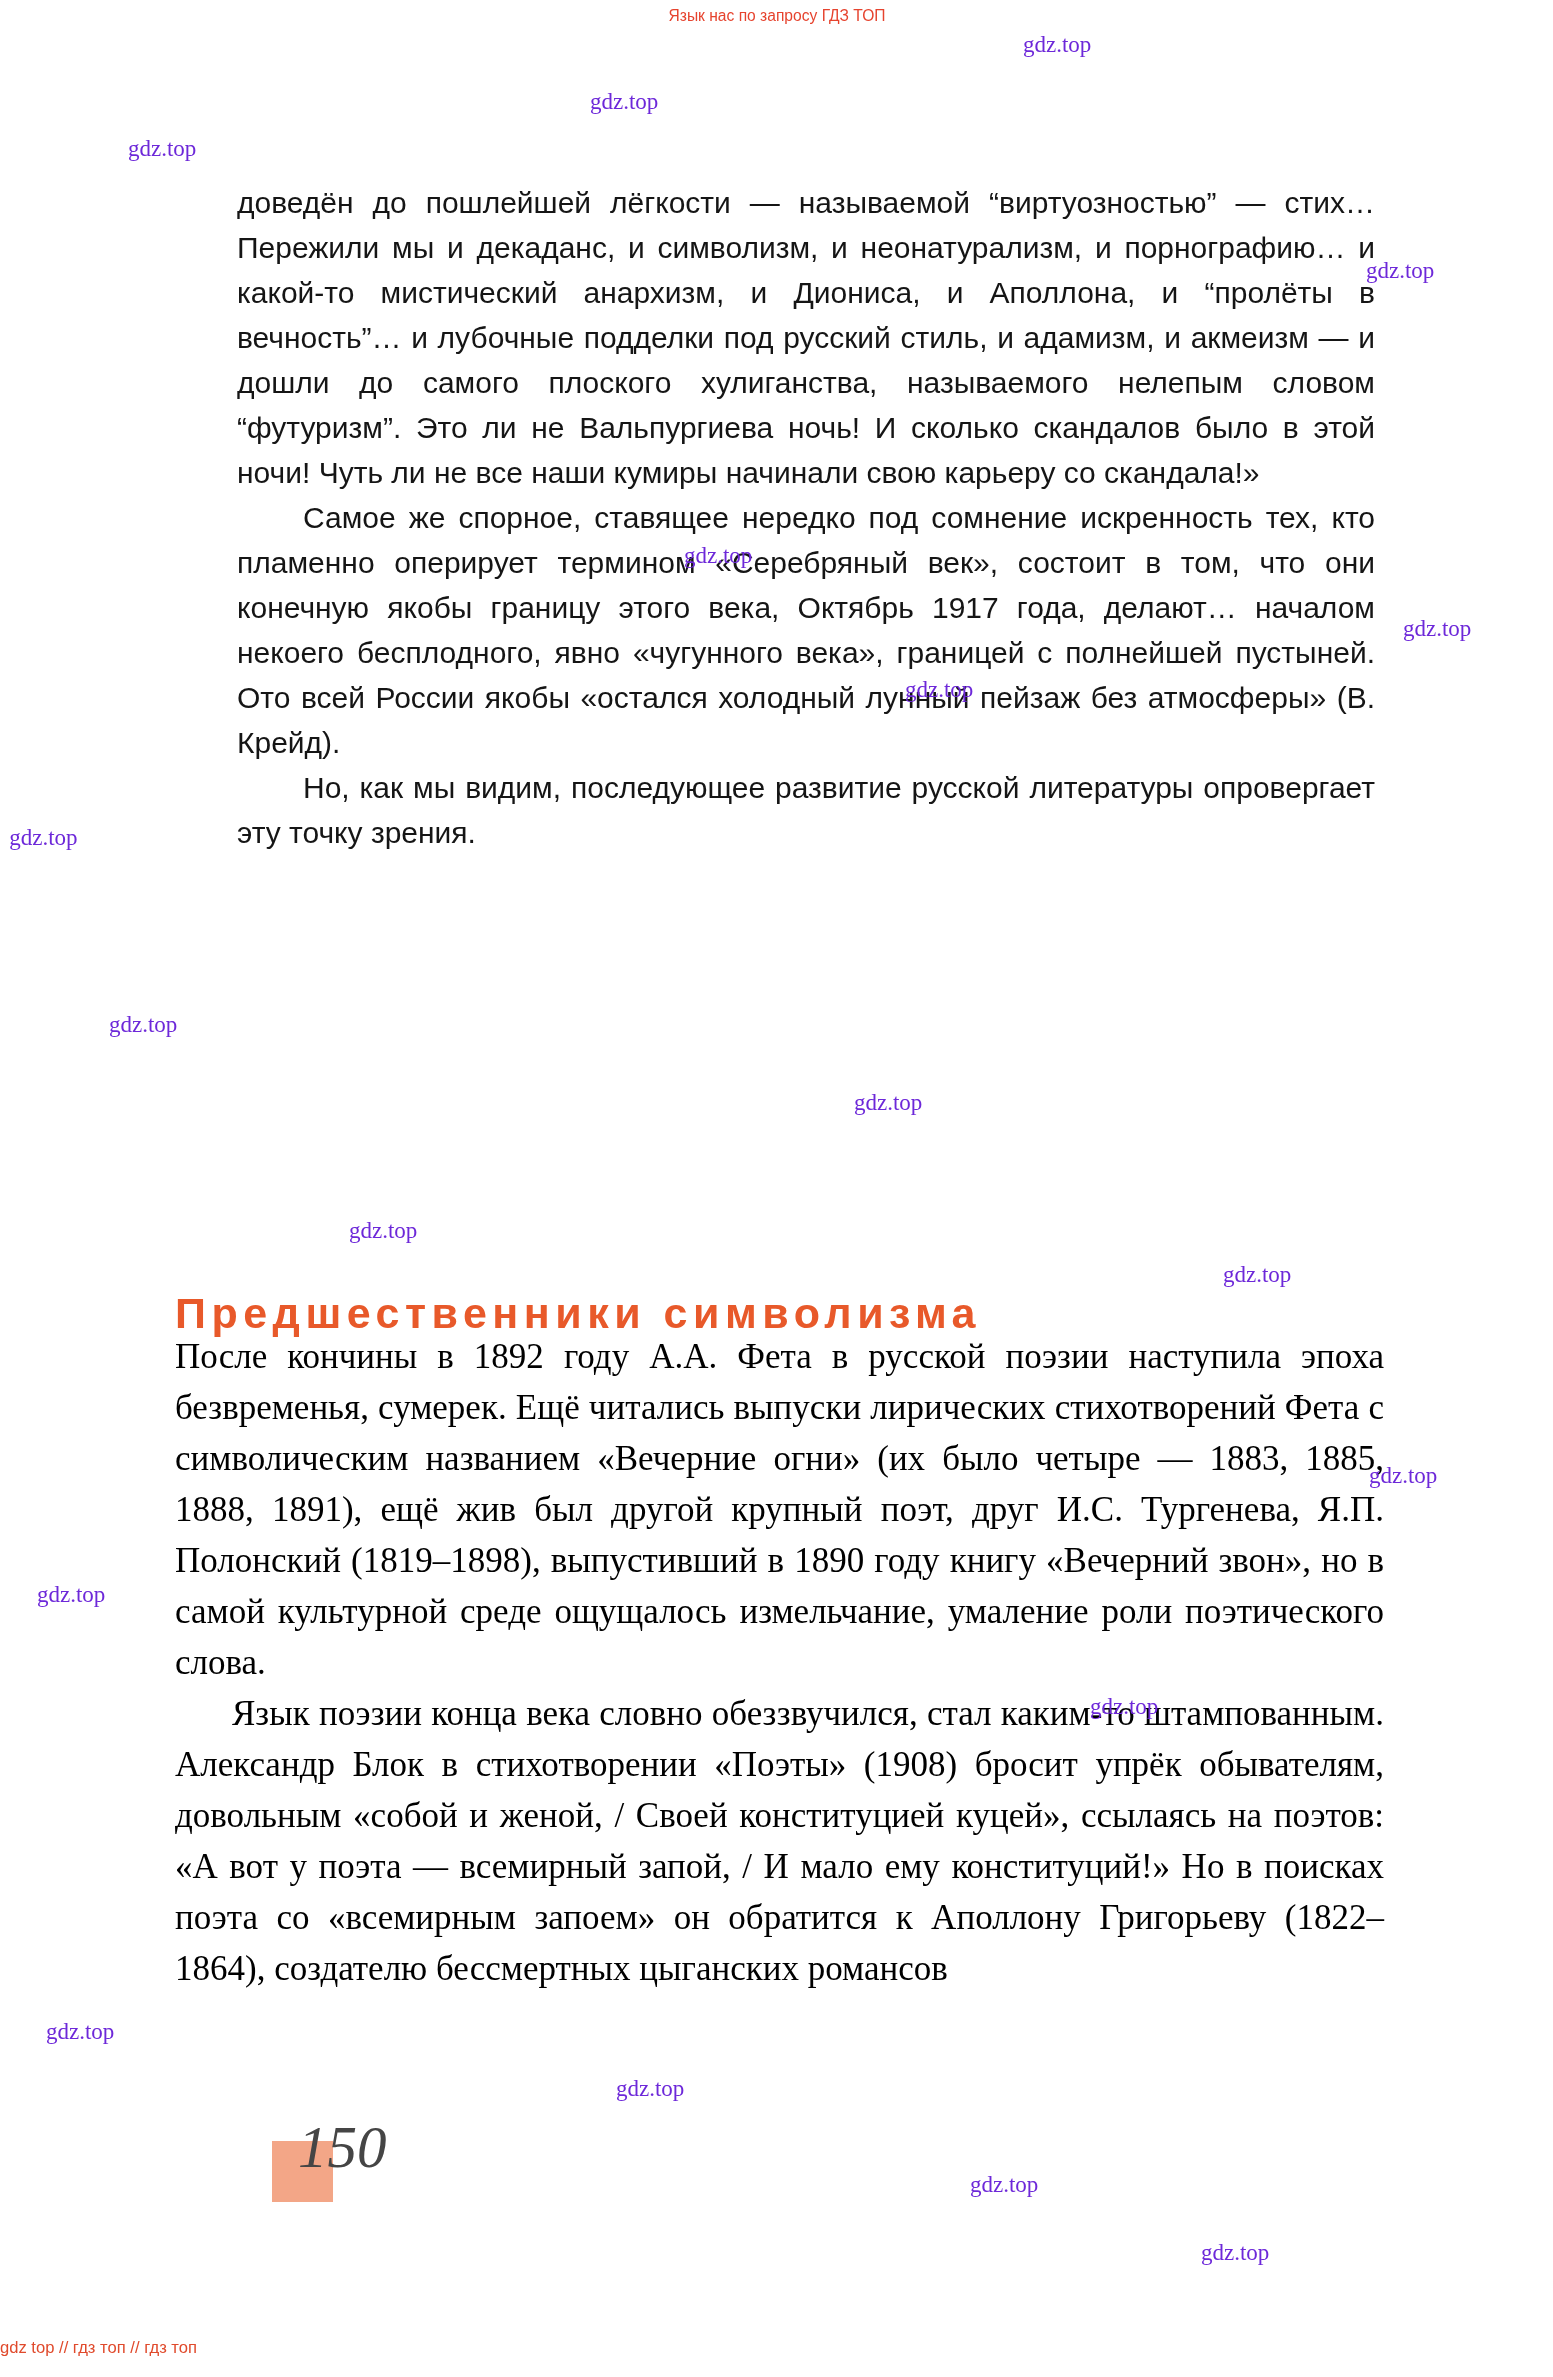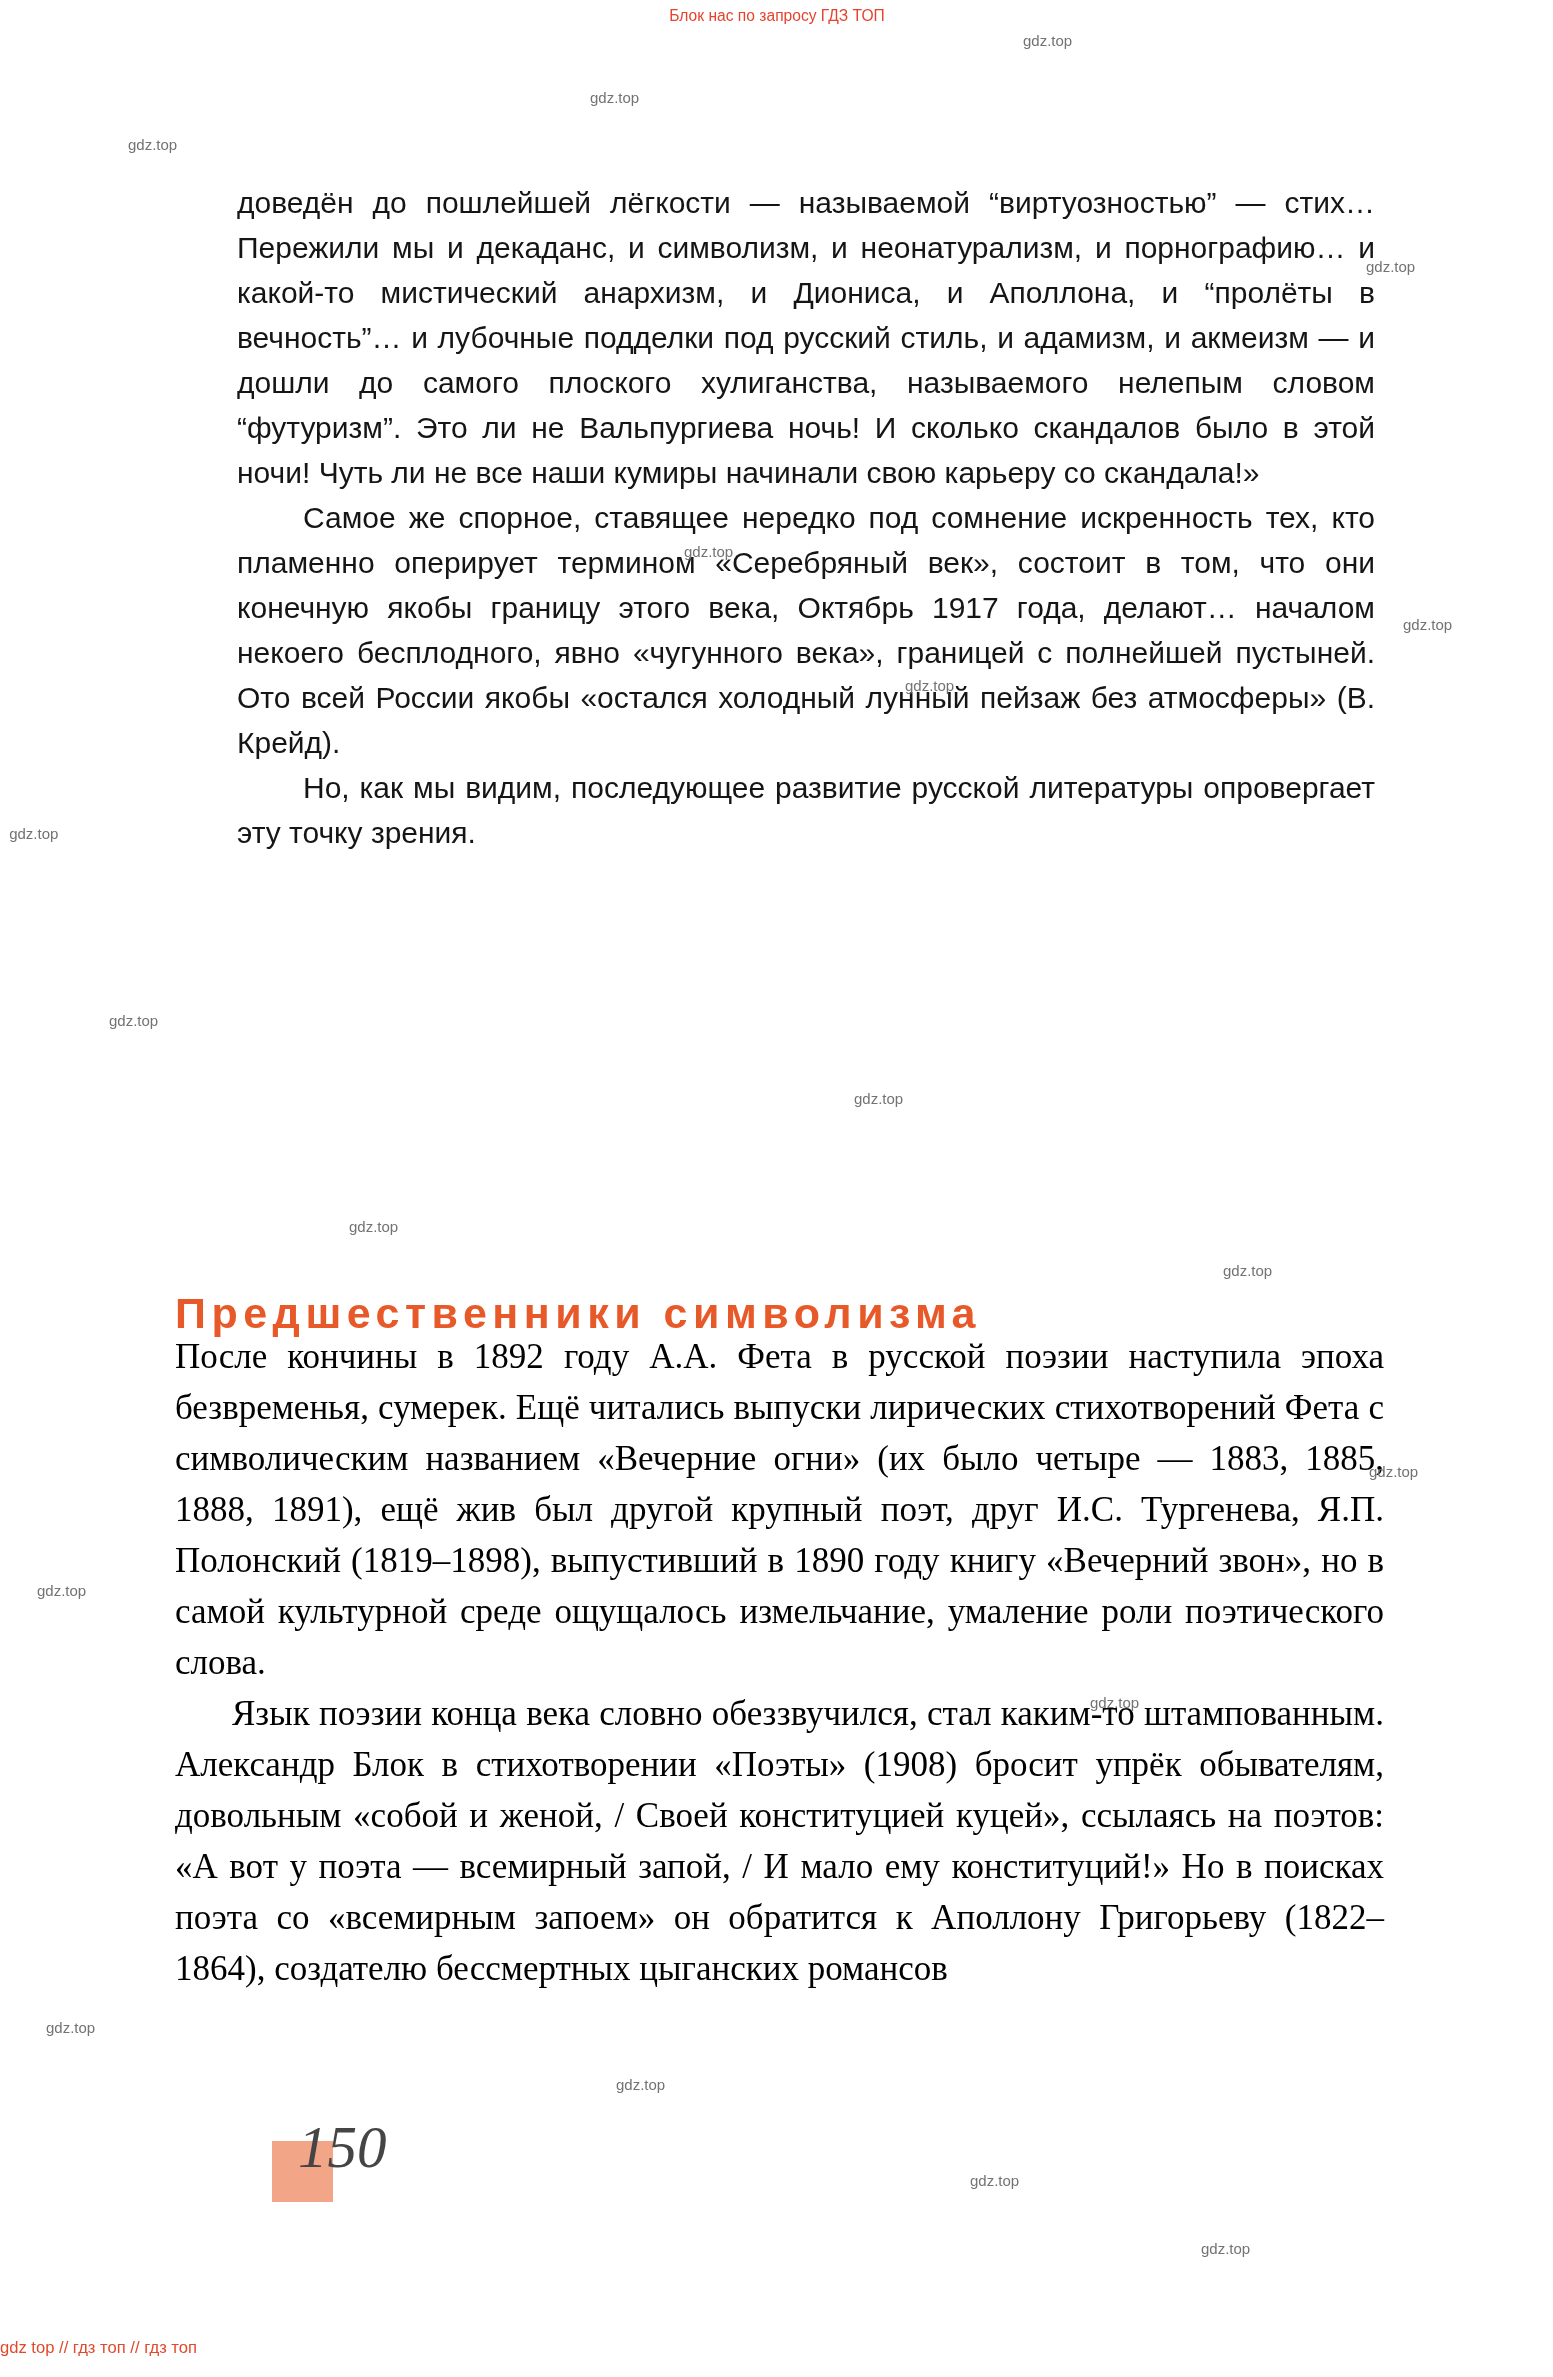--- a/index.html
+++ b/index.html
@@ -2,22 +2,22 @@
 <html style="font-size:14.7px"><head>
 <meta charset="utf-8">
 <style>
   * { margin:0; padding:0; box-sizing:border-box; }
   html,body { background:#ffffff; }
   .page {
     position:relative; width:1554px; height:2377px; background:#ffffff;
     overflow:hidden; font-family:"Liberation Sans", sans-serif;
   }
   .wm {
-    position:absolute; font-family:Liberation Sans, sans-serif;
-    font-size:15px; color:#737373; white-space:nowrap; z-index:5;
+    position:absolute; font-family:Liberation Serif, serif;
+    font-size:23px; color:#6d28d9; white-space:nowrap; z-index:5;
   }
   .wm-red-top {
     position:absolute; top:7.4px; left:0; width:100%; text-align:center;
     font-size:15.6px; color:#e6432e; z-index:5; font-family:"Liberation Sans", sans-serif;
   }
   .wm-red-bottom {
     position:absolute; top:2338px; left:0; width:100%; 
     font-size:16.6px; color:#e04a2c; z-index:5; font-family:"Liberation Sans", sans-serif;
   }
   .quote-block {
@@ -48,21 +48,21 @@
     position:absolute; left:26px; top:0;
     font-family:"Liberation Serif", serif; font-style:italic;
     font-size:59px; color:#454545;text-align:center;
   }
 </style>
 </head>
 <body>
 
 <div class="page">
 
-  <div class="wm-red-top">Блок нас по запросу ГДЗ ТОП</div>
+  <div class="wm-red-top">Язык нас по запросу ГДЗ ТОП</div>
 
   <span class="wm" style="left:1023px;top:32px">gdz.top</span>
   <span class="wm" style="left:590px;top:89px">gdz.top</span>
   <span class="wm" style="left:128px;top:136px">gdz.top</span>
   <span class="wm" style="left:1366px;top:258px">gdz.top</span>
   <span class="wm" style="left:684px;top:543px">gdz.top</span>
   <span class="wm" style="left:1403px;top:616px">gdz.top</span>
   <span class="wm" style="left:905px;top:677px">gdz.top</span>
   <span class="wm" style="left:9.2px;top:825px">gdz.top</span>
   <span class="wm" style="left:109px;top:1012px">gdz.top</span>

